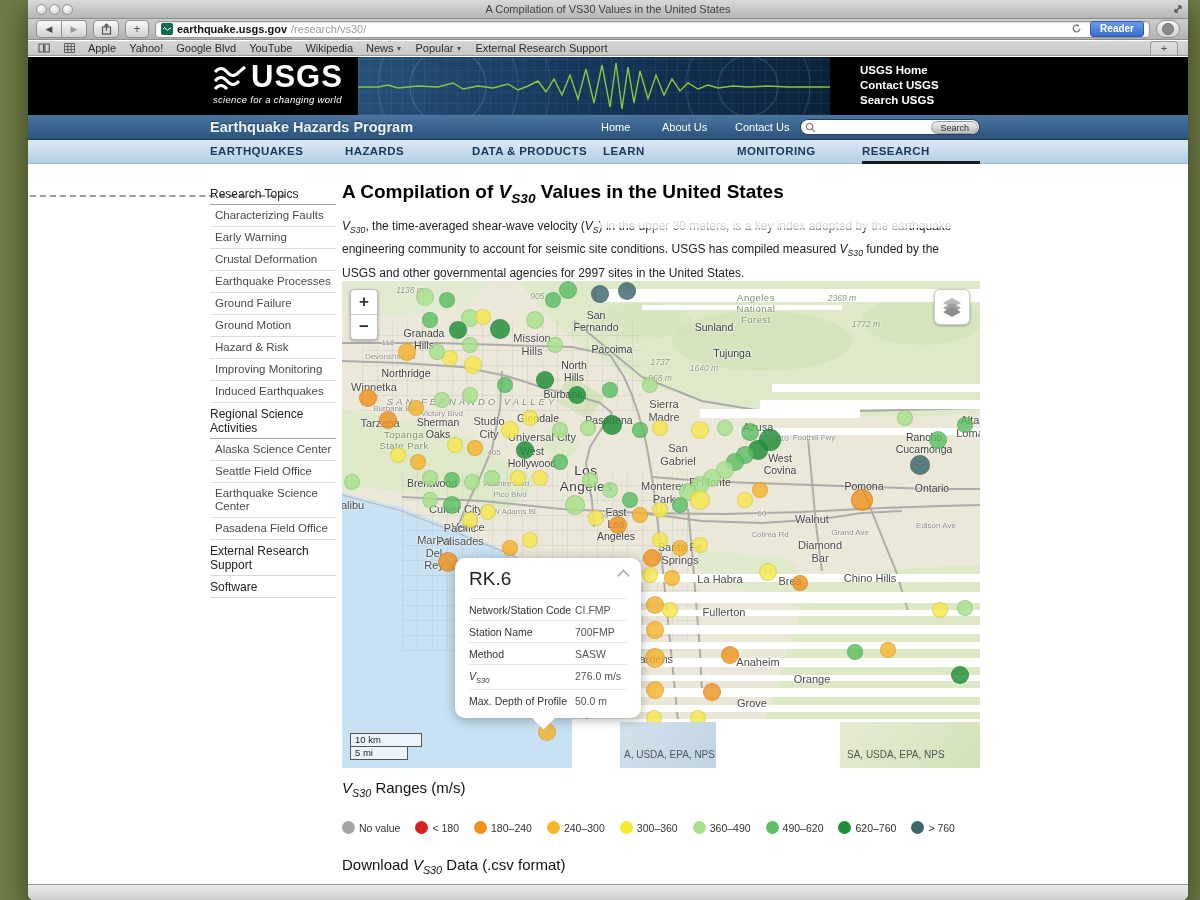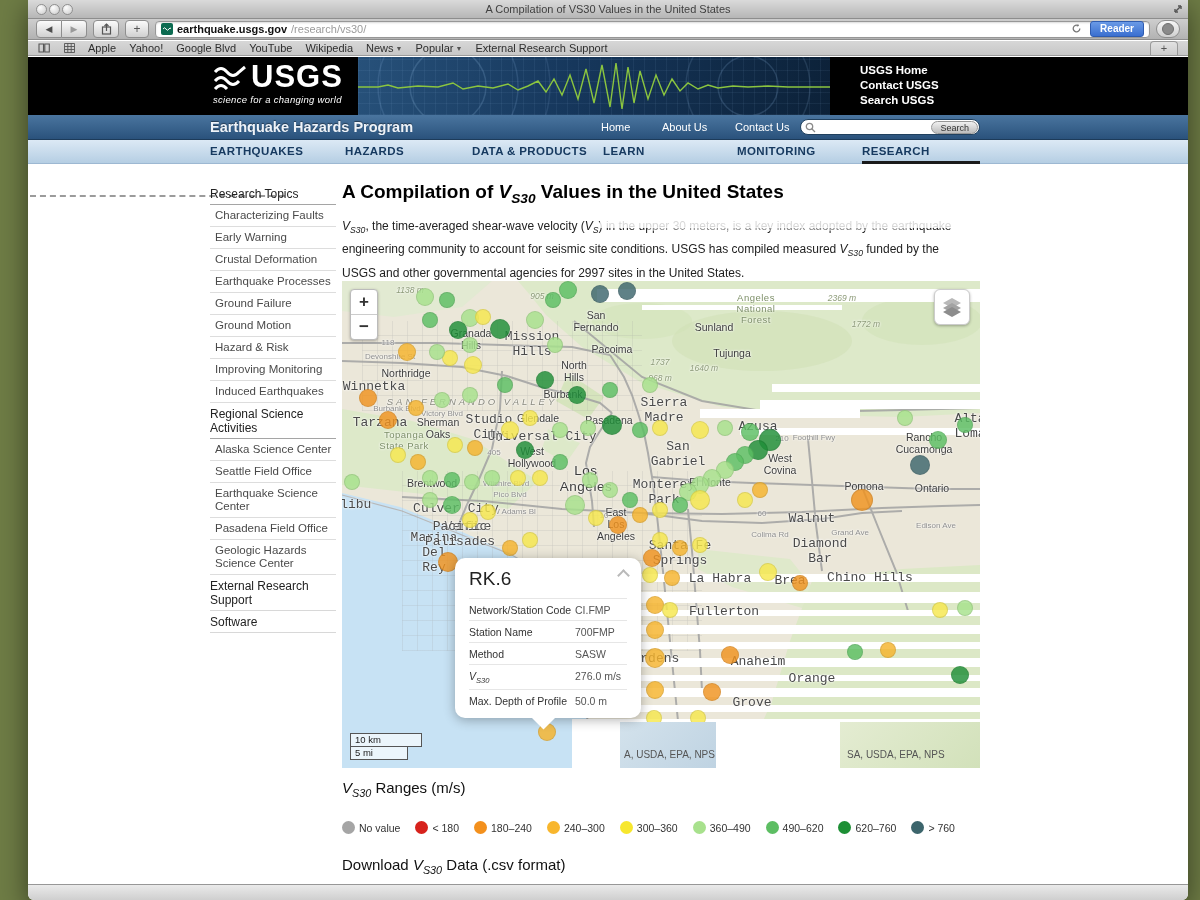--- a/index.html
+++ b/index.html
@@ -82,21 +82,21 @@
   i{font-style:italic;} sub{font-size:72%;font-style:italic;}
   
   #map{position:absolute;left:314px;top:224px;width:638px;height:487px;background:#ebe7d9;overflow:hidden;}
   #map svg.base{position:absolute;left:0;top:0;z-index:1;}
   .gridzone{position:absolute;z-index:1;opacity:.5;
     background:repeating-linear-gradient(90deg,rgba(160,160,160,.35) 0 1px,transparent 1px 15px),
                repeating-linear-gradient(0deg,rgba(160,160,160,.35) 0 1px,transparent 1px 15px);}
   .glitch{position:absolute;background:#fff;z-index:2;}
   .map-label{position:absolute;transform:translate(-50%,-50%);white-space:pre-line;text-align:center;z-index:3;
              color:#3c3c3c;text-shadow:0 0 2px #fff,0 0 3px #fff;line-height:1.15;}
-  .k-city{font-size:10.5px;} .k-citysm{font-size:13px;color:#4a4a4a;font-family:Liberation Mono, monospace;} .k-citylg{font-size:13.5px;letter-spacing:.5px;}
+  .k-city{font-size:10.5px;} .k-citysm{font-size:11px;color:#4a4a4a;} .k-citylg{font-size:13.5px;letter-spacing:.5px;}
   .k-area{font-size:9.5px;letter-spacing:3px;color:#88887e;font-style:italic;}
   .k-street{font-size:8px;color:#8f8f8f;} .k-elev{font-size:8.5px;color:#8d9b79;font-style:italic;}
   .k-forest{font-size:9.5px;color:#7d8f68;letter-spacing:.5px;}
   .dot{position:absolute;border-radius:50%;opacity:.82;z-index:4;box-shadow:inset 0 0 0 1px rgba(0,0,0,.12);}
   #map-zoom{position:absolute;left:8px;top:8px;width:26px;background:#fff;border:1px solid #bbb;border-radius:4px;
             box-shadow:0 1px 3px rgba(0,0,0,.3);z-index:5;}
   .zbtn{width:26px;height:24px;font-size:17px;font-weight:bold;color:#333;text-align:center;line-height:24px;}
   .zbtn+.zbtn{border-top:1px solid #ccc;}
   #map-layers{position:absolute;right:10px;top:8px;width:34px;height:34px;background:#fff;border-radius:6px;
               border:1px solid #ccc;z-index:5;display:flex;align-items:center;justify-content:center;
@@ -263,21 +263,20 @@
           <div class="sb-item">Ground Failure</div>
           <div class="sb-item">Ground Motion</div>
           <div class="sb-item">Hazard &amp; Risk</div>
           <div class="sb-item">Improving Monitoring</div>
           <div class="sb-item">Induced Earthquakes</div>
           <div class="sb-header">Regional Science Activities</div>
           <div class="sb-item">Alaska Science Center</div>
           <div class="sb-item">Seattle Field Office</div>
           <div class="sb-item">Earthquake Science Center</div>
           <div class="sb-item">Pasadena Field Office</div>
-          <div class="sb-item">Geologic Hazards Science Center</div>
           <div class="sb-header light">External Research Support</div>
           <div class="sb-header light">Software</div>
         </div>
 
     <h1 id="page-title" style="margin:0">A Compilation of <i>V</i><sub>S30</sub> Values in the United States</h1>
     <p id="intro" style="margin:0"><i>V</i><sub>S30</sub>, the time-averaged shear-wave velocity (<i>V</i><sub>S</sub>) in the upper 30 meters, is a key index adopted by the earthquake engineering community to account for seismic site conditions. USGS has compiled measured <i>V</i><sub>S30</sub> funded by the USGS and other governmental agencies for 2997 sites in the United States.</p>
     <div class="para-glitch" style="left:572px;top:163px;width:370px;height:8px"></div>
     <div class="para-glitch" style="left:620px;top:170px;width:260px;height:4px;opacity:.55"></div>
 
     <div id="map">
@@ -340,21 +339,21 @@
             <span class="map-label k-elev" style="left: 362px; top: 88px;">1640 m</span>
             <span class="map-label k-elev" style="left: 318px; top: 98px;">968 m</span>
             <span class="map-label k-forest" style="left: 414px; top: 28px;">Angeles
 National
 Forest</span>
             <span class="map-label k-forest" style="left: 62px; top: 160px;">Topanga
 State Park</span>
             <span class="map-label k-city" style="left: 254px; top: 40px;">San
 Fernando</span>
             <span class="map-label k-city" style="left: 372px; top: 46px;">Sunland</span>
-            <span class="map-label k-city" style="left: 82px; top: 58px; margin-left: 47px;">Granada
+            <span class="map-label k-city" style="left: 82px; top: 58px;">Granada
 Hills</span>
             <span class="map-label k-citysm" style="left: 190px; top: 64px;">Mission
 Hills</span>
             <span class="map-label k-city" style="left: 270px; top: 68px;">Pacoima</span>
             <span class="map-label k-city" style="left: 390px; top: 72px;">Tujunga</span>
             <span class="map-label k-city" style="left: 232px; top: 90px;">North
 Hills</span>
             <span class="map-label k-city" style="left: 64px; top: 92px;">Northridge</span>
             <span class="map-label k-citysm" style="left: 32px; top: 106px;">Winnetka</span>
             <span class="map-label k-area" style="left: 130px; top: 121px;">SAN FERNANDO VALLEY</span>

